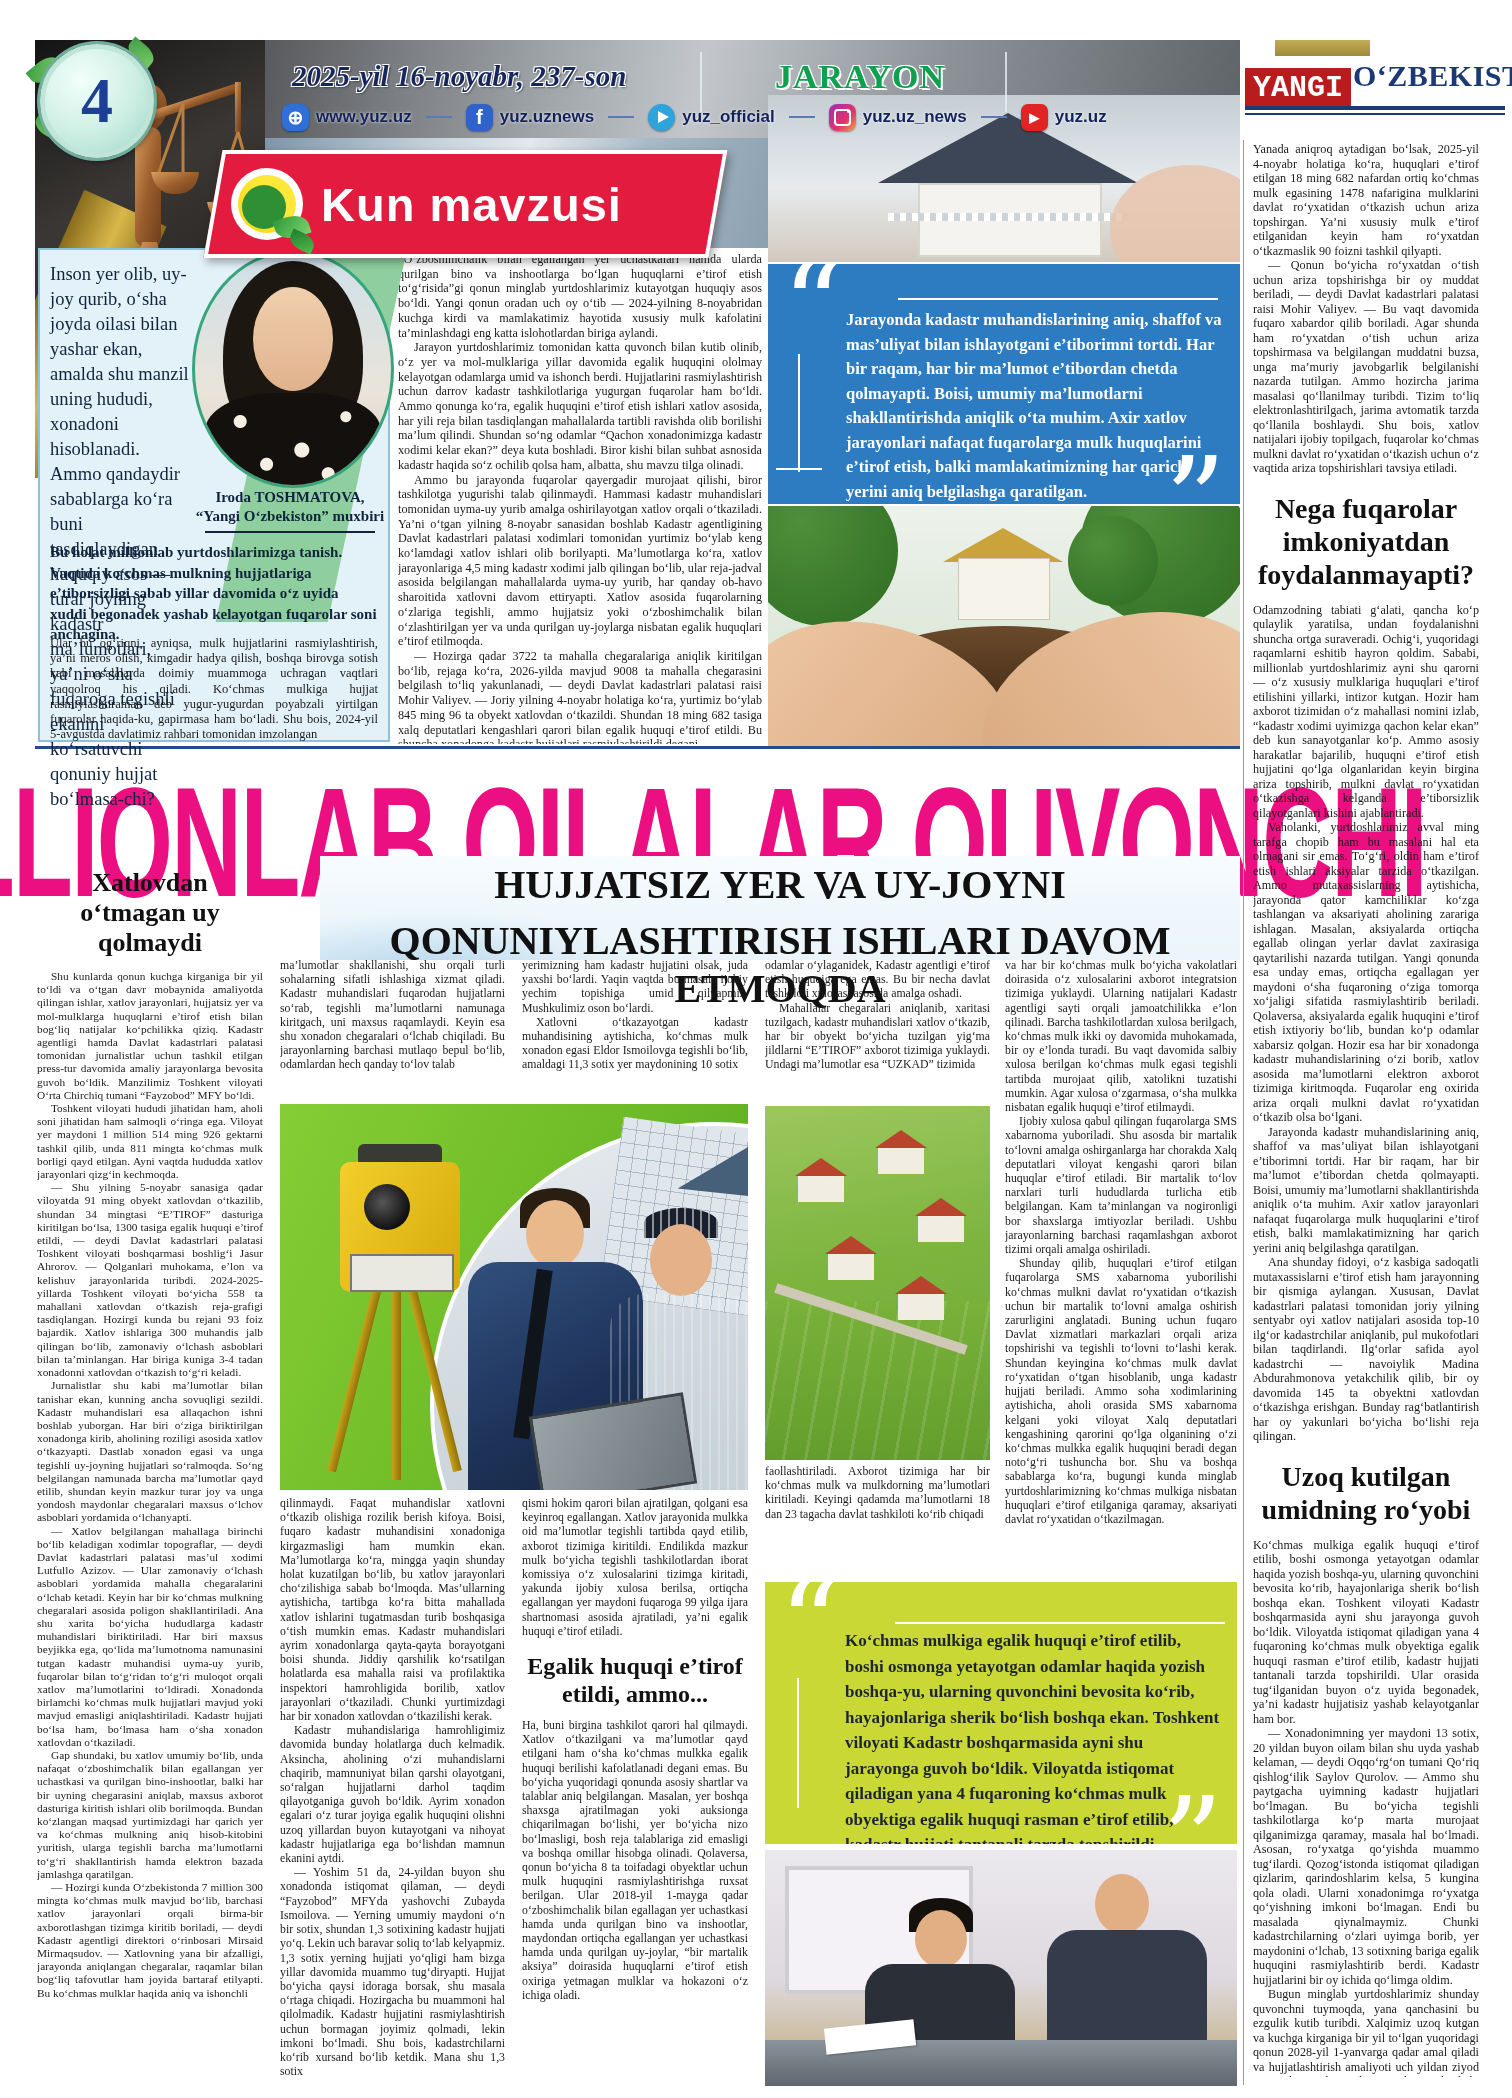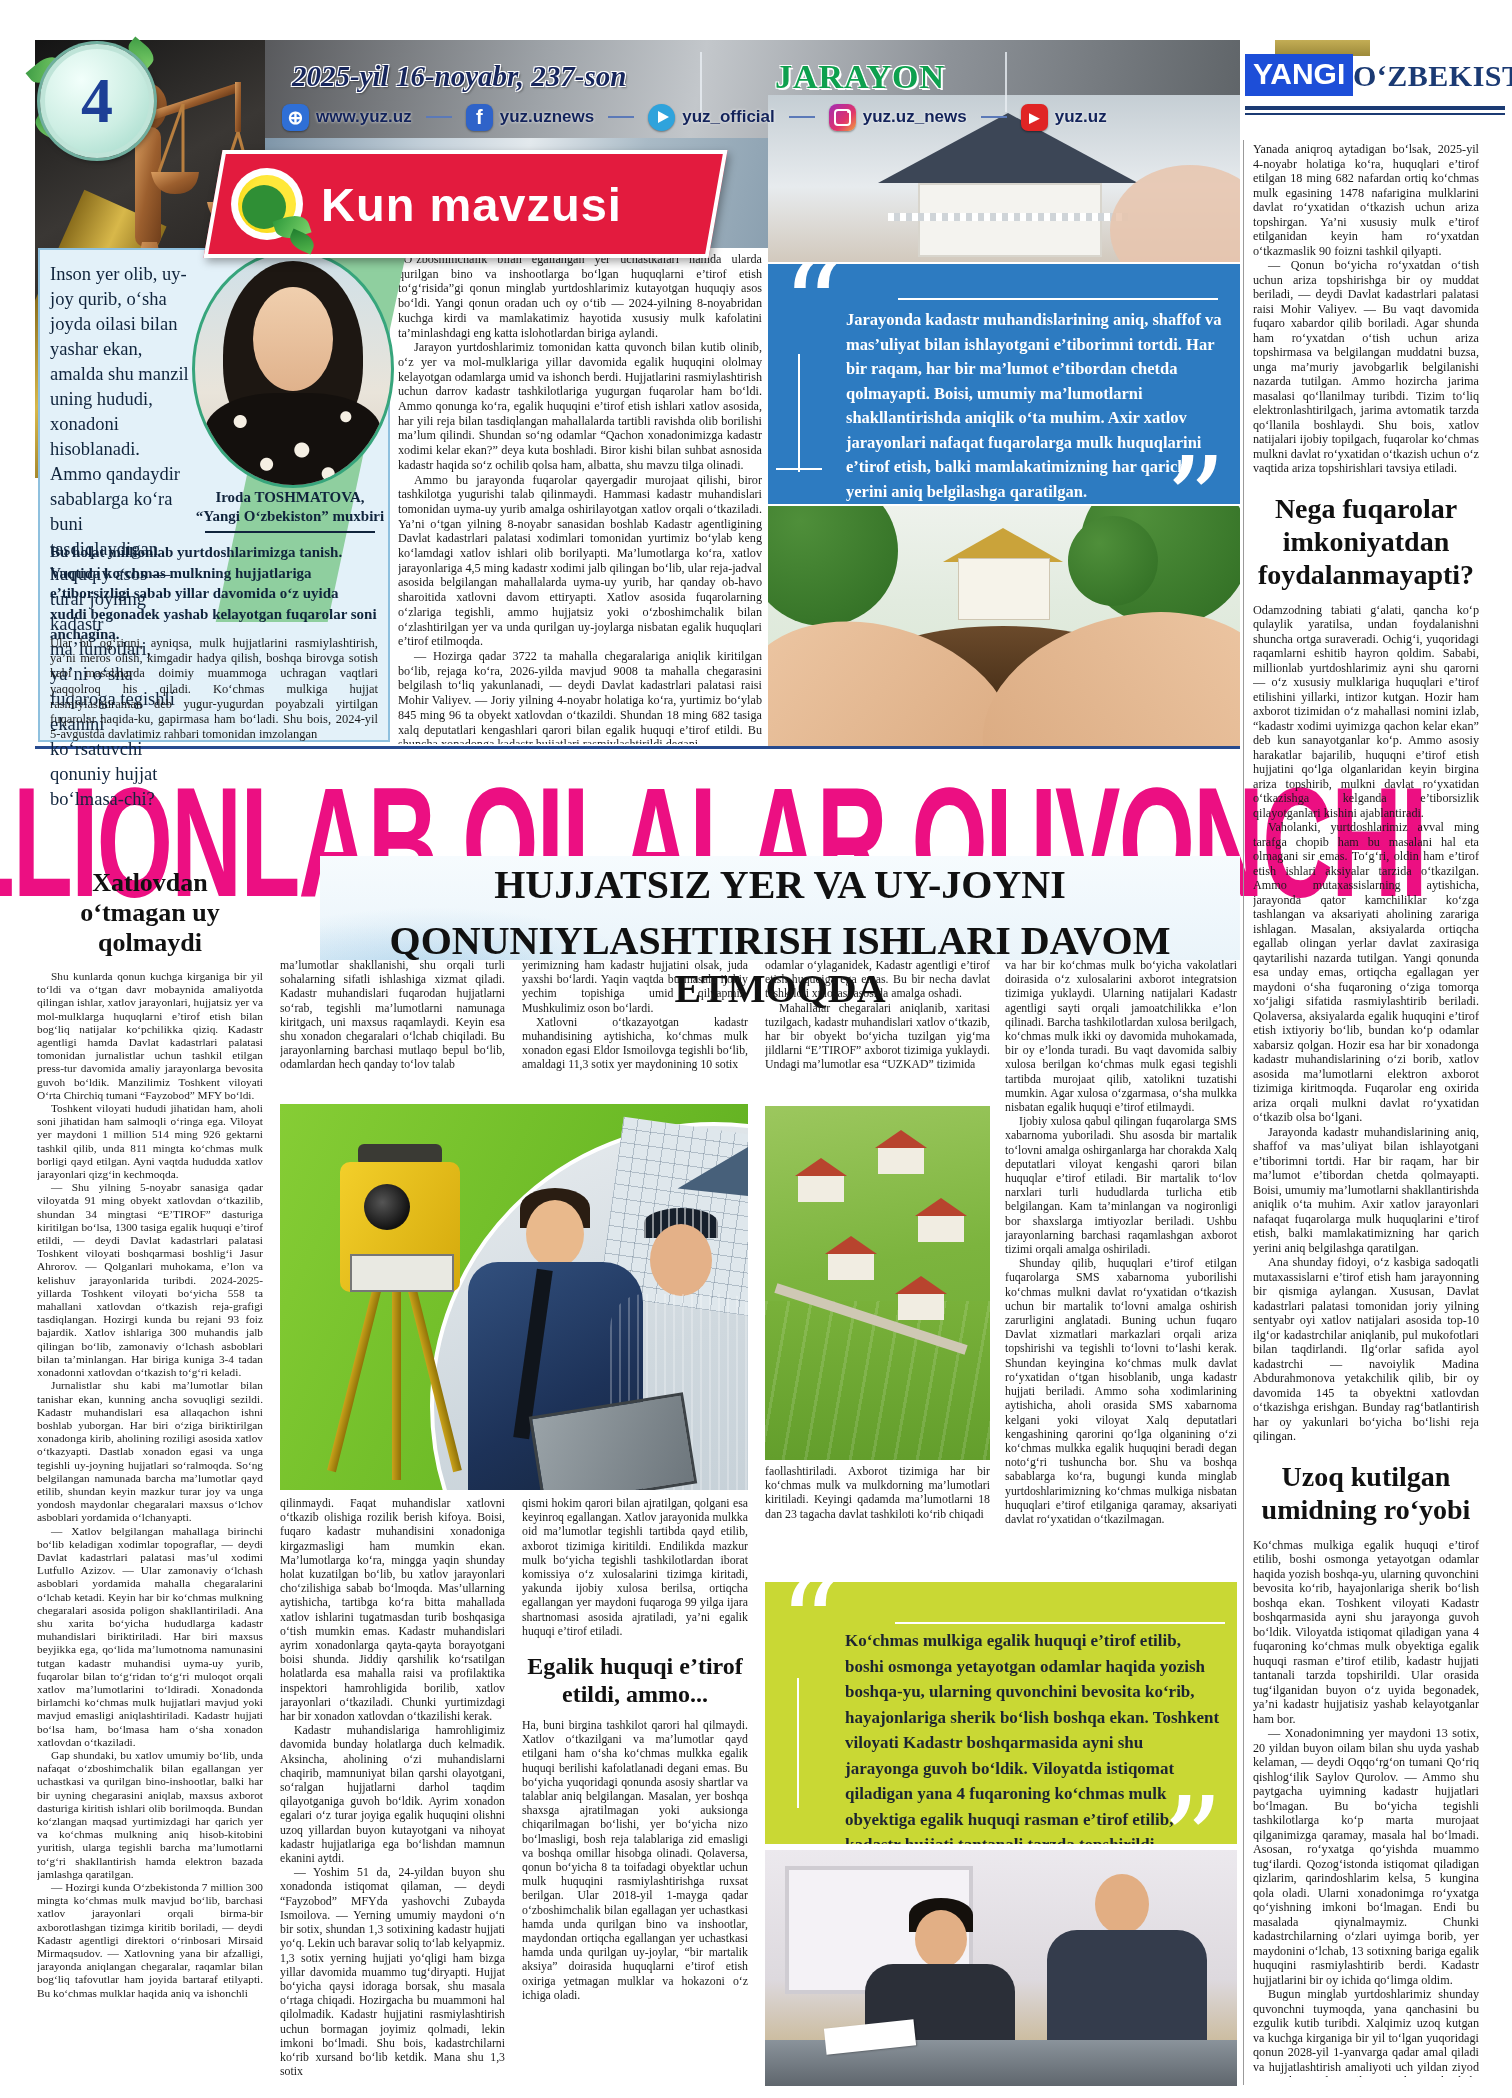--- a/index.html
+++ b/index.html
@@ -37,22 +37,22 @@
   .ic-tg{background:#2fa3dc;border-radius:50%;}
   .tg-tri{width:0;height:0;border-left:11px solid #fff;border-top:6px solid transparent;border-bottom:6px solid transparent;margin-left:3px;}
   .ic-ig{background:linear-gradient(135deg,#a32bb5,#e0346b 60%,#f2a13c);}
   .ig-in{width:13px;height:13px;border:2px solid #fff;border-radius:4px;position:relative;}
   .ig-in:after{content:"";position:absolute;right:-1px;top:-1px;width:3px;height:3px;background:#fff;border-radius:50%;}
   .ic-yt{background:#e02424;border-radius:7px;font-size:13px;}
   .slabel{font-family:"Liberation Sans",sans-serif;font-weight:bold;font-size:17px;color:#13235a;
     text-shadow:0 0 3px rgba(255,255,255,.9);}
   .brand{left:1245px;top:40px;width:260px;height:95px;background:#fff;z-index:5;}
   .brand-flag{position:absolute;left:30px;top:0;width:95px;height:16px;background:linear-gradient(180deg,#c3ad55,#9d8a3a);}
-  .brand-yangi{position:absolute;left:0;top:14px;background:#1d4ed8;color:#fff;padding:3px 8px 5px 8px;
-    font-size:30px;font-weight:bold;font-family:Liberation Sans, sans-serif;}
+  .brand-yangi{position:absolute;left:0;top:28px;background:#b91c1c;color:#fff;padding:3px 8px 5px 8px;
+    font-size:30px;font-weight:bold;font-family:Liberation Mono, monospace;}
   .brand-uz{position:absolute;left:108px;top:19px;color:#1b3a73;font-size:30px;font-weight:bold;
     font-family:"Liberation Serif",serif;letter-spacing:0.5px;}
   .brand-rule1{position:absolute;left:0;top:66px;width:260px;height:4px;background:#1b3a73;}
   .brand-rule2{position:absolute;left:0;top:73px;width:260px;height:2px;background:#1b3a73;}
 
   
   .office-photo{left:265px;top:138px;width:503px;height:110px;
     background:linear-gradient(105deg,#7e95a8 0%,#c2cfd9 30%,#e3e9ed 50%,#a9bac6 72%,#8ba0b0 100%);}
   .house-photo{left:768px;top:95px;width:472px;height:167px;overflow:hidden;
     background:linear-gradient(180deg,#c5ced4 0%,#e7ebee 55%,#d2c9bd 100%);}

